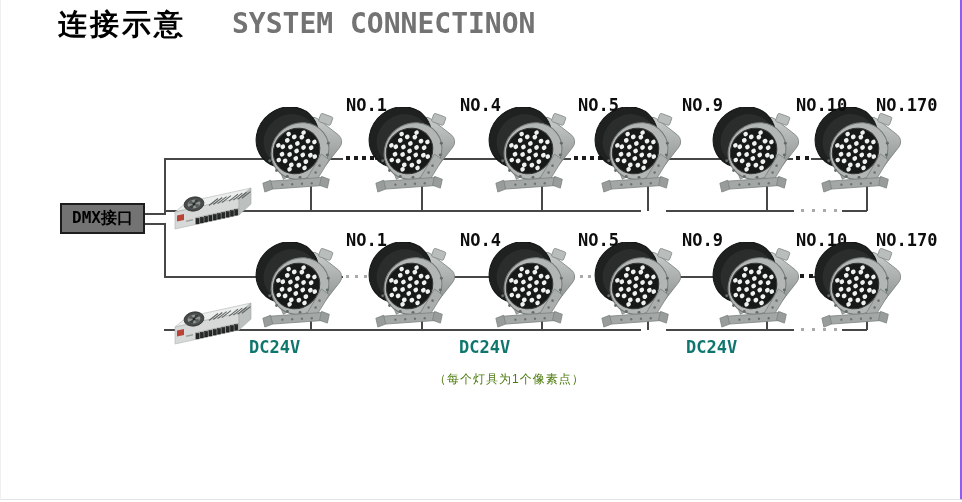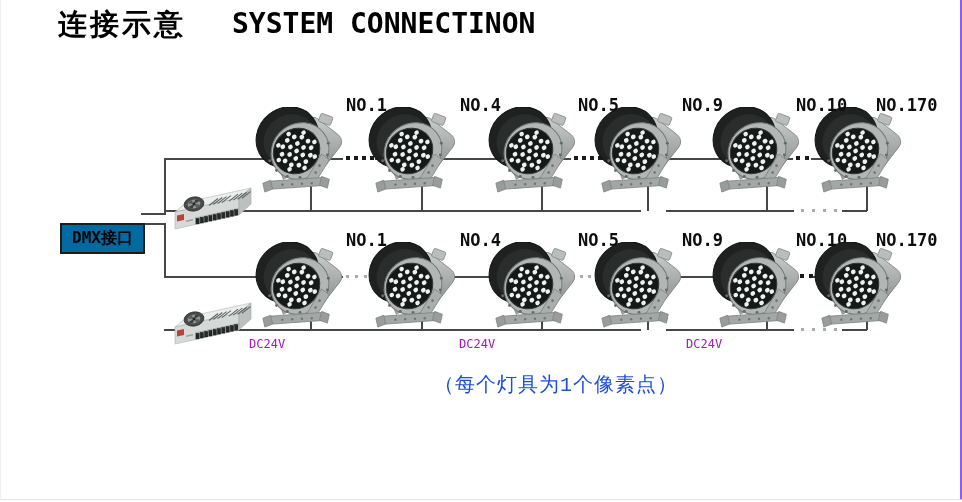--- a/index.html
+++ b/index.html
@@ -1,39 +1,39 @@
 <!DOCTYPE html>
 <html><head>
 <meta charset="utf-8">
 <style>
   html,body{margin:0;padding:0;background:#fff;}
   body{width:962px;height:502px;font-family:"DejaVu Sans",sans-serif;}
   .page{position:relative;width:959px;height:499px;background:#fff;overflow:hidden;
         border-right:5px solid #8b5cf6;border-bottom:1px solid #e4e4e4;border-left:1px solid #f0f0f0;}
   .title-zh{position:absolute;left:57px;top:5px;font-size:29px;font-weight:bold;color:#000;
             letter-spacing:3px;font-family:"DejaVu Sans",sans-serif;}
-  .title-en{position:absolute;left:231px;top:7px;font-size:28px;font-weight:bold;color:#000000;
+  .title-en{position:absolute;left:231px;top:7px;font-size:28px;font-weight:bold;color:#737373;
             letter-spacing:0px;font-family:"DejaVu Sans Mono",monospace;}
   .hl{position:absolute;height:2px;background:#474747;z-index:1;}
   .vl{position:absolute;width:2px;background:#474747;z-index:1;}
   .dB{position:absolute;width:4px;height:4px;background:#1a1a1a;z-index:2;}
   .dG{position:absolute;width:3px;height:3px;background:#aaaaaa;z-index:2;}
   .lamp{position:absolute;width:92px;height:86px;z-index:3;}
   .psu{position:absolute;width:84px;height:60px;z-index:4;}
   .lbl{position:absolute;font-family:"DejaVu Sans Mono",monospace;font-size:17px;font-weight:bold;
        color:#0d0d0d;white-space:nowrap;}
   .r1{top:95px;z-index:5;}
   .r2{top:230px;z-index:2;}
-  .pwr{position:absolute;top:337px;font-family:"DejaVu Sans Mono",monospace;font-size:12px;
-       font-weight:normal;color:#a21caf;z-index:5;}
+  .pwr{position:absolute;top:337px;font-family:"DejaVu Sans Mono",monospace;font-size:17px;
+       font-weight:bold;color:#0f766e;z-index:5;}
   .dmx{position:absolute;left:59px;top:203px;width:81px;height:27px;border:2px solid #1d1d1d;
-       background:#0369a1;z-index:6;display:flex;align-items:center;justify-content:center;
-       font-size:16px;font-weight:bold;font-family:"DejaVu Sans Mono","DejaVu Sans",monospace;color:#000;margin-top:20px;}
-  .caption{position:absolute;left:433px;top:371px;font-size:20px;color:#1d4ed8;z-index:5;
-           font-family:Liberation Mono, monospace;letter-spacing:1px;}
+       background:#737373;z-index:6;display:flex;align-items:center;justify-content:center;
+       font-size:16px;font-weight:bold;font-family:"DejaVu Sans Mono","DejaVu Sans",monospace;color:#000;}
+  .caption{position:absolute;left:433px;top:371px;font-size:12px;color:#4d7c0f;z-index:5;
+           font-family:Liberation Sans, sans-serif;letter-spacing:1px;}
 </style>
 </head>
 <body>
 
 <svg style="position:absolute;width:0;height:0" aria-hidden="true">
   <defs>
     <linearGradient id="gBody" x1="0" y1="0" x2="1" y2="1">
       <stop offset="0" stop-color="#cdd1cf"></stop>
       <stop offset="0.55" stop-color="#a9aeac"></stop>
       <stop offset="1" stop-color="#868c8a"></stop>

